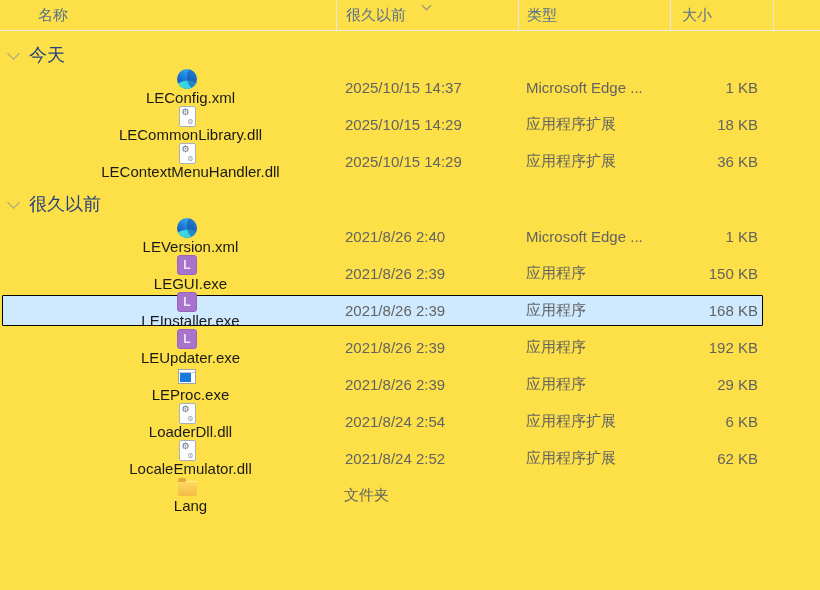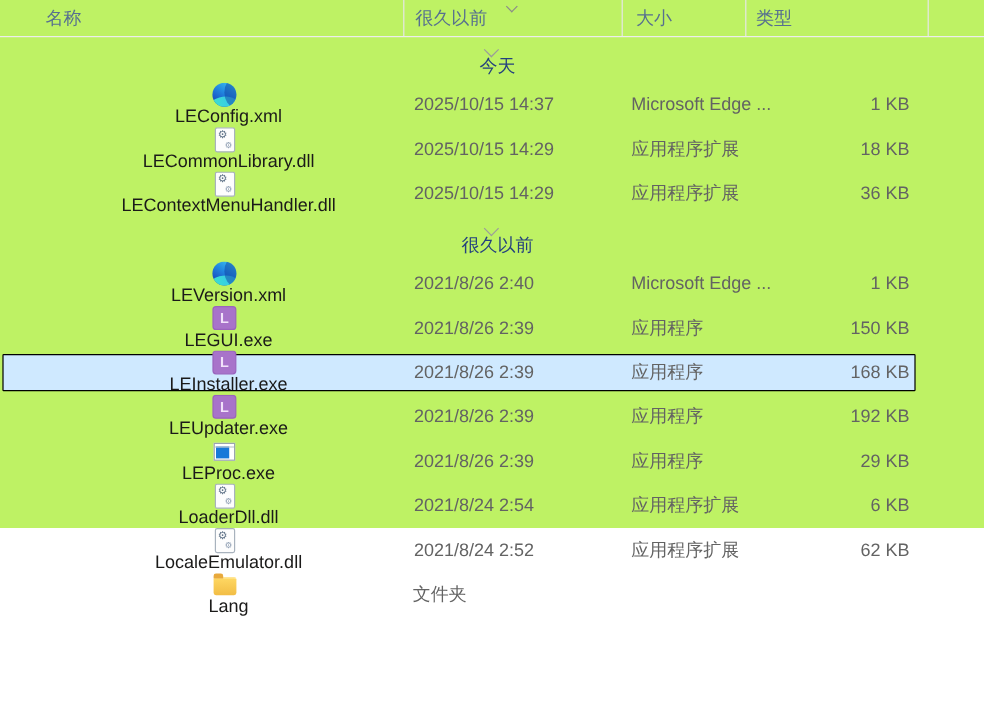--- a/index.html
+++ b/index.html
@@ -1,34 +1,34 @@
 <!DOCTYPE html>
 <html><head>
 <meta charset="utf-8">
 <style>
   html,body{margin:0;padding:0;background:#fff;}
   body{width:820px;height:590px;overflow:hidden;font-family:"Liberation Sans","DejaVu Sans",sans-serif;
        -webkit-font-smoothing:antialiased;}
-  .explorer{position:relative;width:820px;height:440px;background:#bef264;}
+  .explorer{position:relative;width:820px;height:590px;background:#fde047;}
 
   
   .header{display:flex;height:30px;align-items:stretch;border-bottom:1px solid #ededed;color:#57708f;font-size:15px;}
   .hcell{display:flex;align-items:center;box-sizing:border-box;position:relative;cursor:default;}
   .h-name{width:336px;padding-left:38px;}
   .h-date{width:182px;padding-left:9px;border-left:1px solid #e6e6e6;}
   .h-type{width:152px;padding-left:8px;border-left:1px solid #e6e6e6;}
   .h-size{width:103px;padding-left:11px;border-left:1px solid #e6e6e6;}
   .h-fill{flex:1;border-left:1px solid #e6e6e6;}
   .sortchev{position:absolute;top:2px;left:50%;margin-left:-5px;width:7px;height:7px;
             border-left:1.4px solid #8a8a8a;border-bottom:1.4px solid #8a8a8a;
             transform:rotate(-45deg);box-sizing:border-box;}
 
   
   .group-row{display:flex;align-items:center;height:28px;margin-top:10px;padding-left:9px;
-             color:#24417e;font-size:15px;cursor:default;flex-direction:column;}
+             color:#24417e;font-size:18px;cursor:default;}
   .gchev{display:inline-block;width:8px;height:8px;margin:-4px 11px 0 0;
          border-left:1.5px solid #9b9b9b;border-bottom:1.5px solid #9b9b9b;transform:rotate(-45deg);}
   .group-row + .rows{margin:0;}
 
   
   .row{display:flex;align-items:center;height:37px;position:relative;font-size:15px;}
   .row > *{position:relative;z-index:1;flex-direction:column;}
   .row.selected::before{content:"";position:absolute;left:2px;right:57px;top:3px;bottom:3px;
        background:#cfe9ff;border:1px solid #000;border-radius:1px;z-index:0;}
   .cell{box-sizing:border-box;white-space:nowrap;overflow:hidden;}
@@ -69,22 +69,22 @@
 <body>
 
 <div class="explorer">
 
   <div class="header">
     <div class="hcell h-name">名称</div>
     <div class="hcell h-date">
       <span class="sortchev"></span>
       <span>很久以前</span>
     </div>
+    <div class="hcell h-type">类型</div>
     <div class="hcell h-size">大小</div>
-    <div class="hcell h-type">类型</div>
     <div class="hcell h-fill"></div>
   </div>
 
   <div class="group-row">
     <span class="gchev"></span>
     <span>今天</span>
   </div>
 
   <div class="rows">
     <div class="row">

